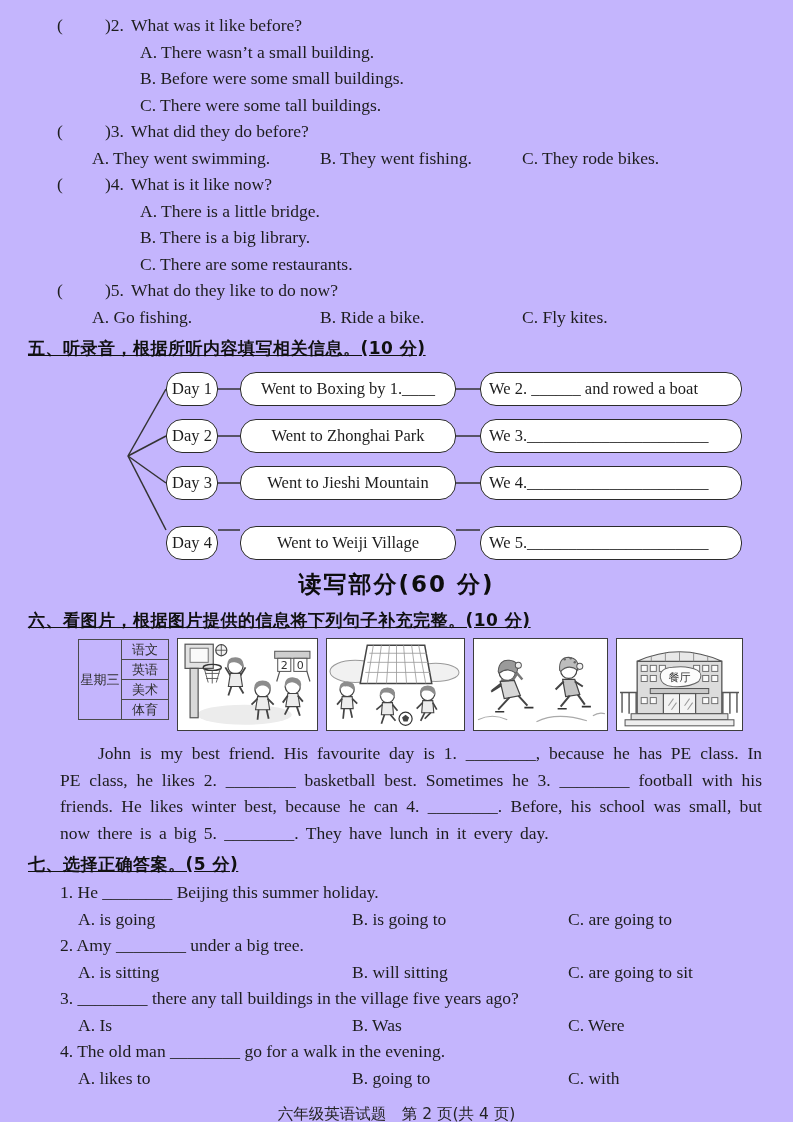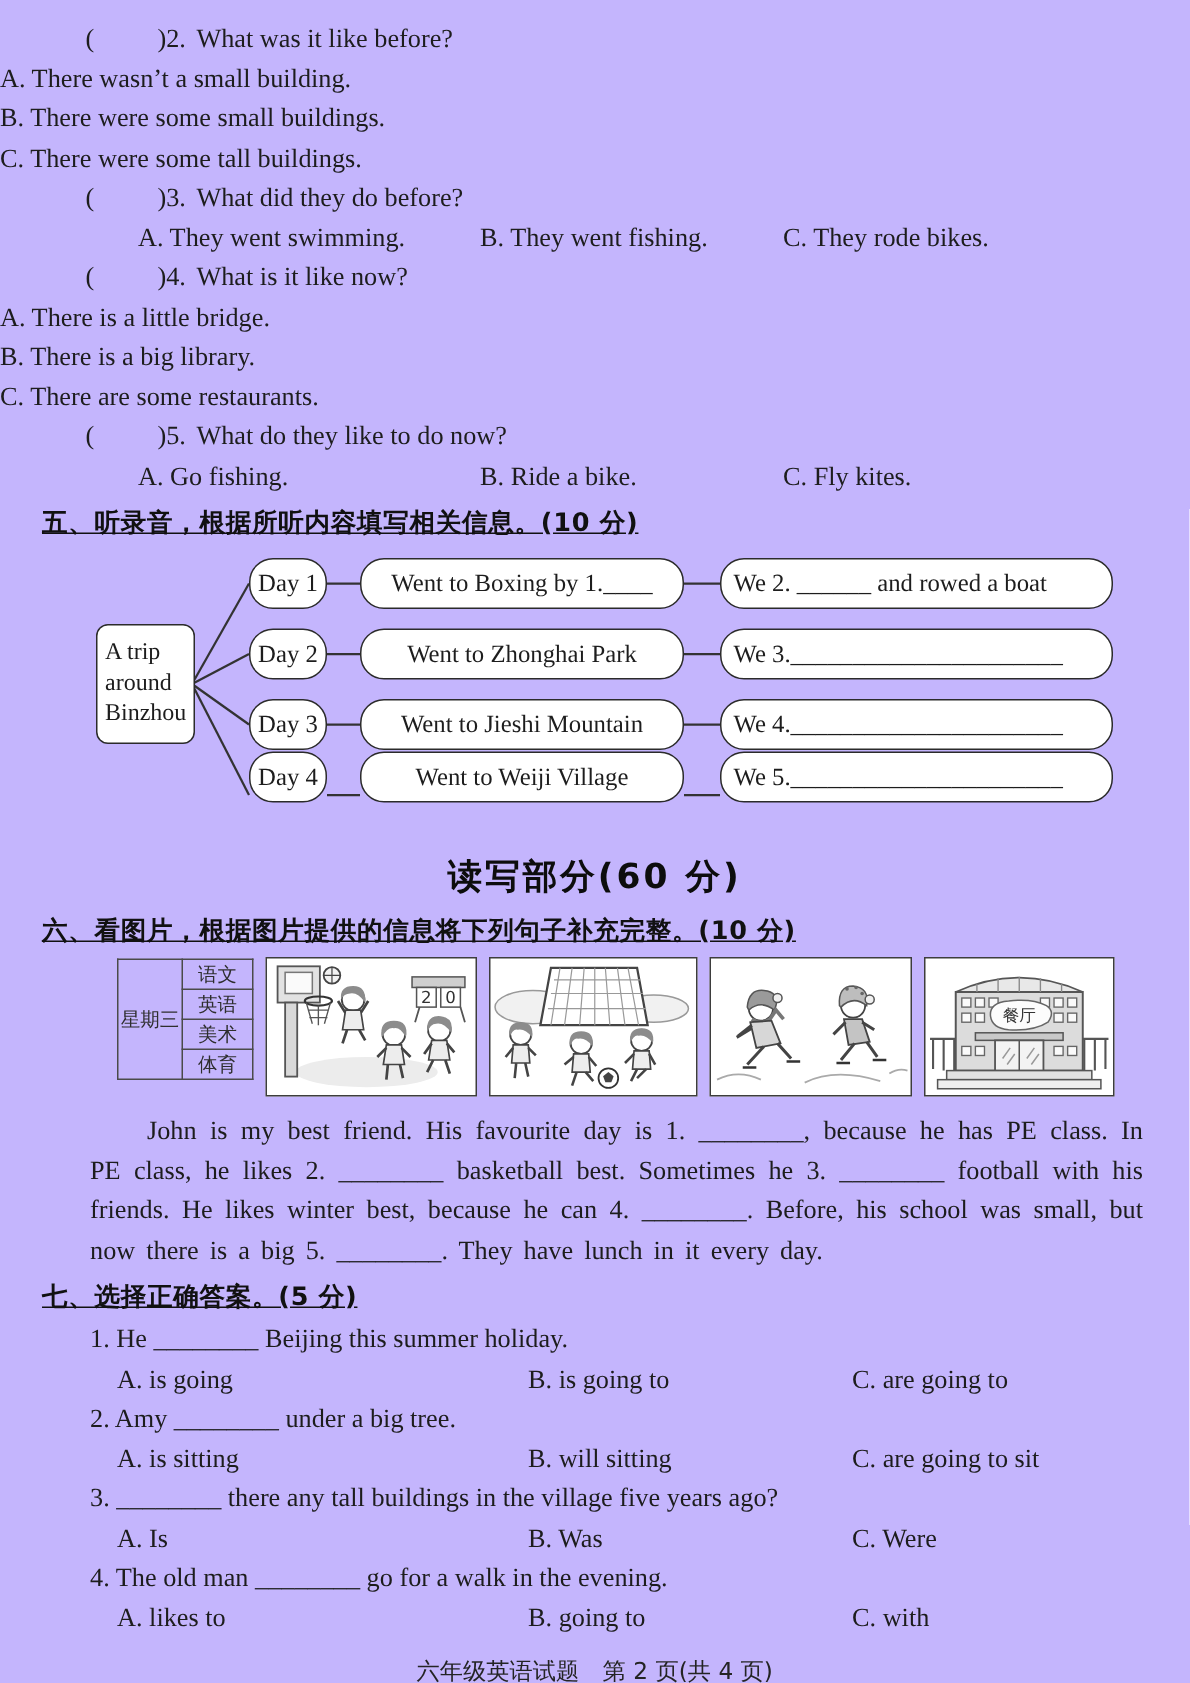--- a/index.html
+++ b/index.html
@@ -11,21 +11,21 @@
     font-family:"Liberation Serif", serif;
     font-size:17.5px;
     box-sizing:border-box;
     padding-top:12px;
     overflow:hidden;
   }
   
   .qline{padding-left:57px;line-height:26.5px;white-space:nowrap;}
   .po{display:inline-block;width:48px;}
   .qt{margin-left:7px;}
-  .opt-stack{line-height:26.5px;}
+  .opt-stack{padding-left:140px;line-height:26.5px;}
   .opt-row{display:flex;line-height:26.5px;white-space:nowrap;}
   .opt-row.t{padding-left:92px;}
   .opt-row.t .c1{width:228px;}
   .opt-row.t .c2{width:202px;}
   .opt-row.b{padding-left:78px;}
   .opt-row.b .c1{width:274px;}
   .opt-row.b .c2{width:216px;}
   
   .sec-h{
     font-family:"DejaVu Sans", sans-serif;
@@ -45,21 +45,21 @@
     border:1.6px solid #2b2b2b;border-radius:16px;
     display:flex;align-items:center;justify-content:center;
     white-space:nowrap;overflow:hidden;
   }
   .root{left:2px;top:48px;width:66px;height:80px;border-radius:8px;
         flex-direction:column;align-items:flex-start;justify-content:center;
         padding-left:5px;line-height:1.3;font-size:16px;}
   .day{left:104px;width:52px;height:34px;}
   .mid{left:178px;width:216px;height:34px;}
   .res{left:418px;width:262px;height:34px;justify-content:flex-start;padding-left:8px;}
-  .r1{top:4px;} .r2{top:51px;} .r3{top:98px;} .r4{top:133px;}
+  .r1{top:4px;} .r2{top:51px;} .r3{top:98px;} .r4{top:158px;}
   
   .pics{display:flex;align-items:flex-start;gap:8px;margin:6px 0 4px 78px;}
   .timetable{border-collapse:collapse;margin-top:1px;}
   .timetable td{
     border:1.5px solid #4a4a4a;text-align:center;vertical-align:middle;
     font-family:"DejaVu Sans", sans-serif;font-size:13px;color:#2e2e2e;
     width:46px;height:19px;padding:0;
   }
   .timetable td.dayc{width:42px;}
   .panel{height:93px;border:1.6px solid #3d3d3d;background:#fff;box-sizing:border-box;}
@@ -83,21 +83,21 @@
 <body>
 
 <div class="page">
 
   <section>
     <div class="qline">
       <span class="po">(</span><span>)2.</span><span class="qt">What was it like before?</span>
     </div>
     <div class="opt-stack">
       <div>A. There wasn’t a small building.</div>
-      <div>B. There were some small buildings.</div>
+      <div>B. Before were some small buildings.</div>
       <div>C. There were some tall buildings.</div>
     </div>
 
     <div class="qline">
       <span class="po">(</span><span>)3.</span><span class="qt">What did they do before?</span>
     </div>
     <div class="opt-row t">
       <span class="c1">A. They went swimming.</span>
       <span class="c2">B. They went fishing.</span>
       <span class="c3">C. They rode bikes.</span>
@@ -134,25 +134,20 @@
         <path d="M156 21 H178"></path>
           <path d="M394 21 H418"></path>
         <path d="M156 68 H178"></path>
           <path d="M394 68 H418"></path>
         <path d="M156 115 H178"></path>
           <path d="M394 115 H418"></path>
         <path d="M156 162 H178"></path>
           <path d="M394 162 H418"></path>
       </g>
     </svg>
-    <div class="dbox root">
-      <div>A trip</div>
-      <div>around</div>
-      <div>Binzhou</div>
-    </div>
     <div class="dbox day r1">Day 1</div>
     <div class="dbox mid r1">Went to Boxing by 1.____</div>
     <div class="dbox res r1">We 2. ______ and rowed a boat</div>
     <div class="dbox day r2">Day 2</div>
     <div class="dbox mid r2">Went to Zhonghai Park</div>
     <div class="dbox res r2">We 3.______________________</div>
     <div class="dbox day r3">Day 3</div>
     <div class="dbox mid r3">Went to Jieshi Mountain</div>
     <div class="dbox res r3">We 4.______________________</div>
     <div class="dbox day r4">Day 4</div>

